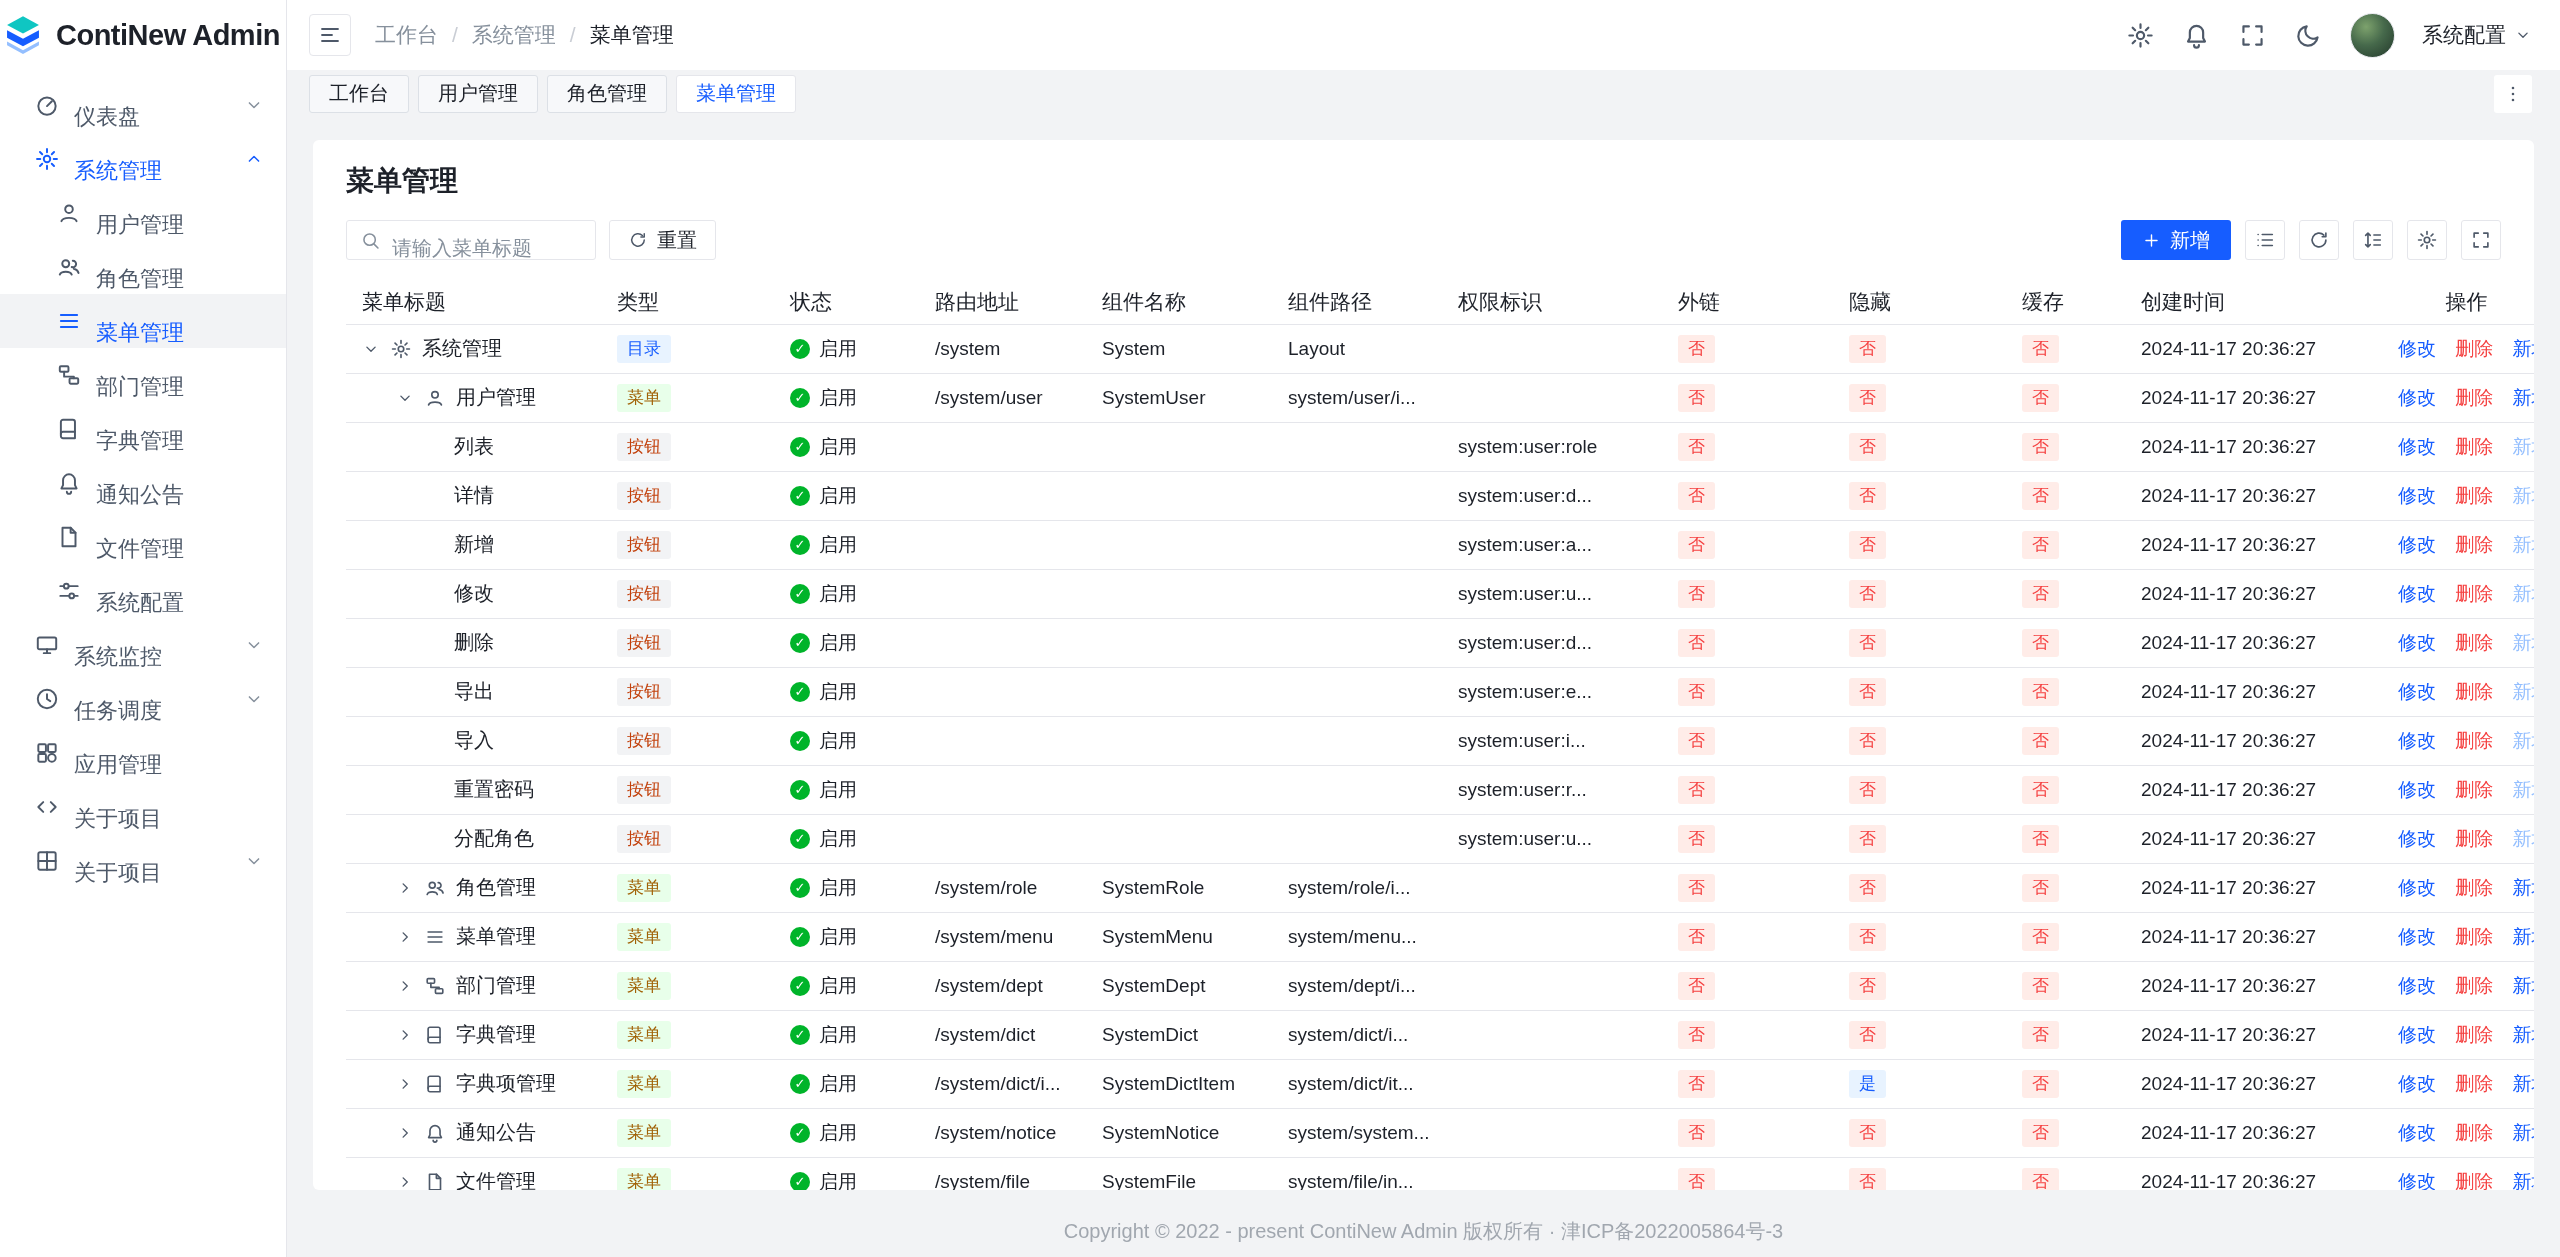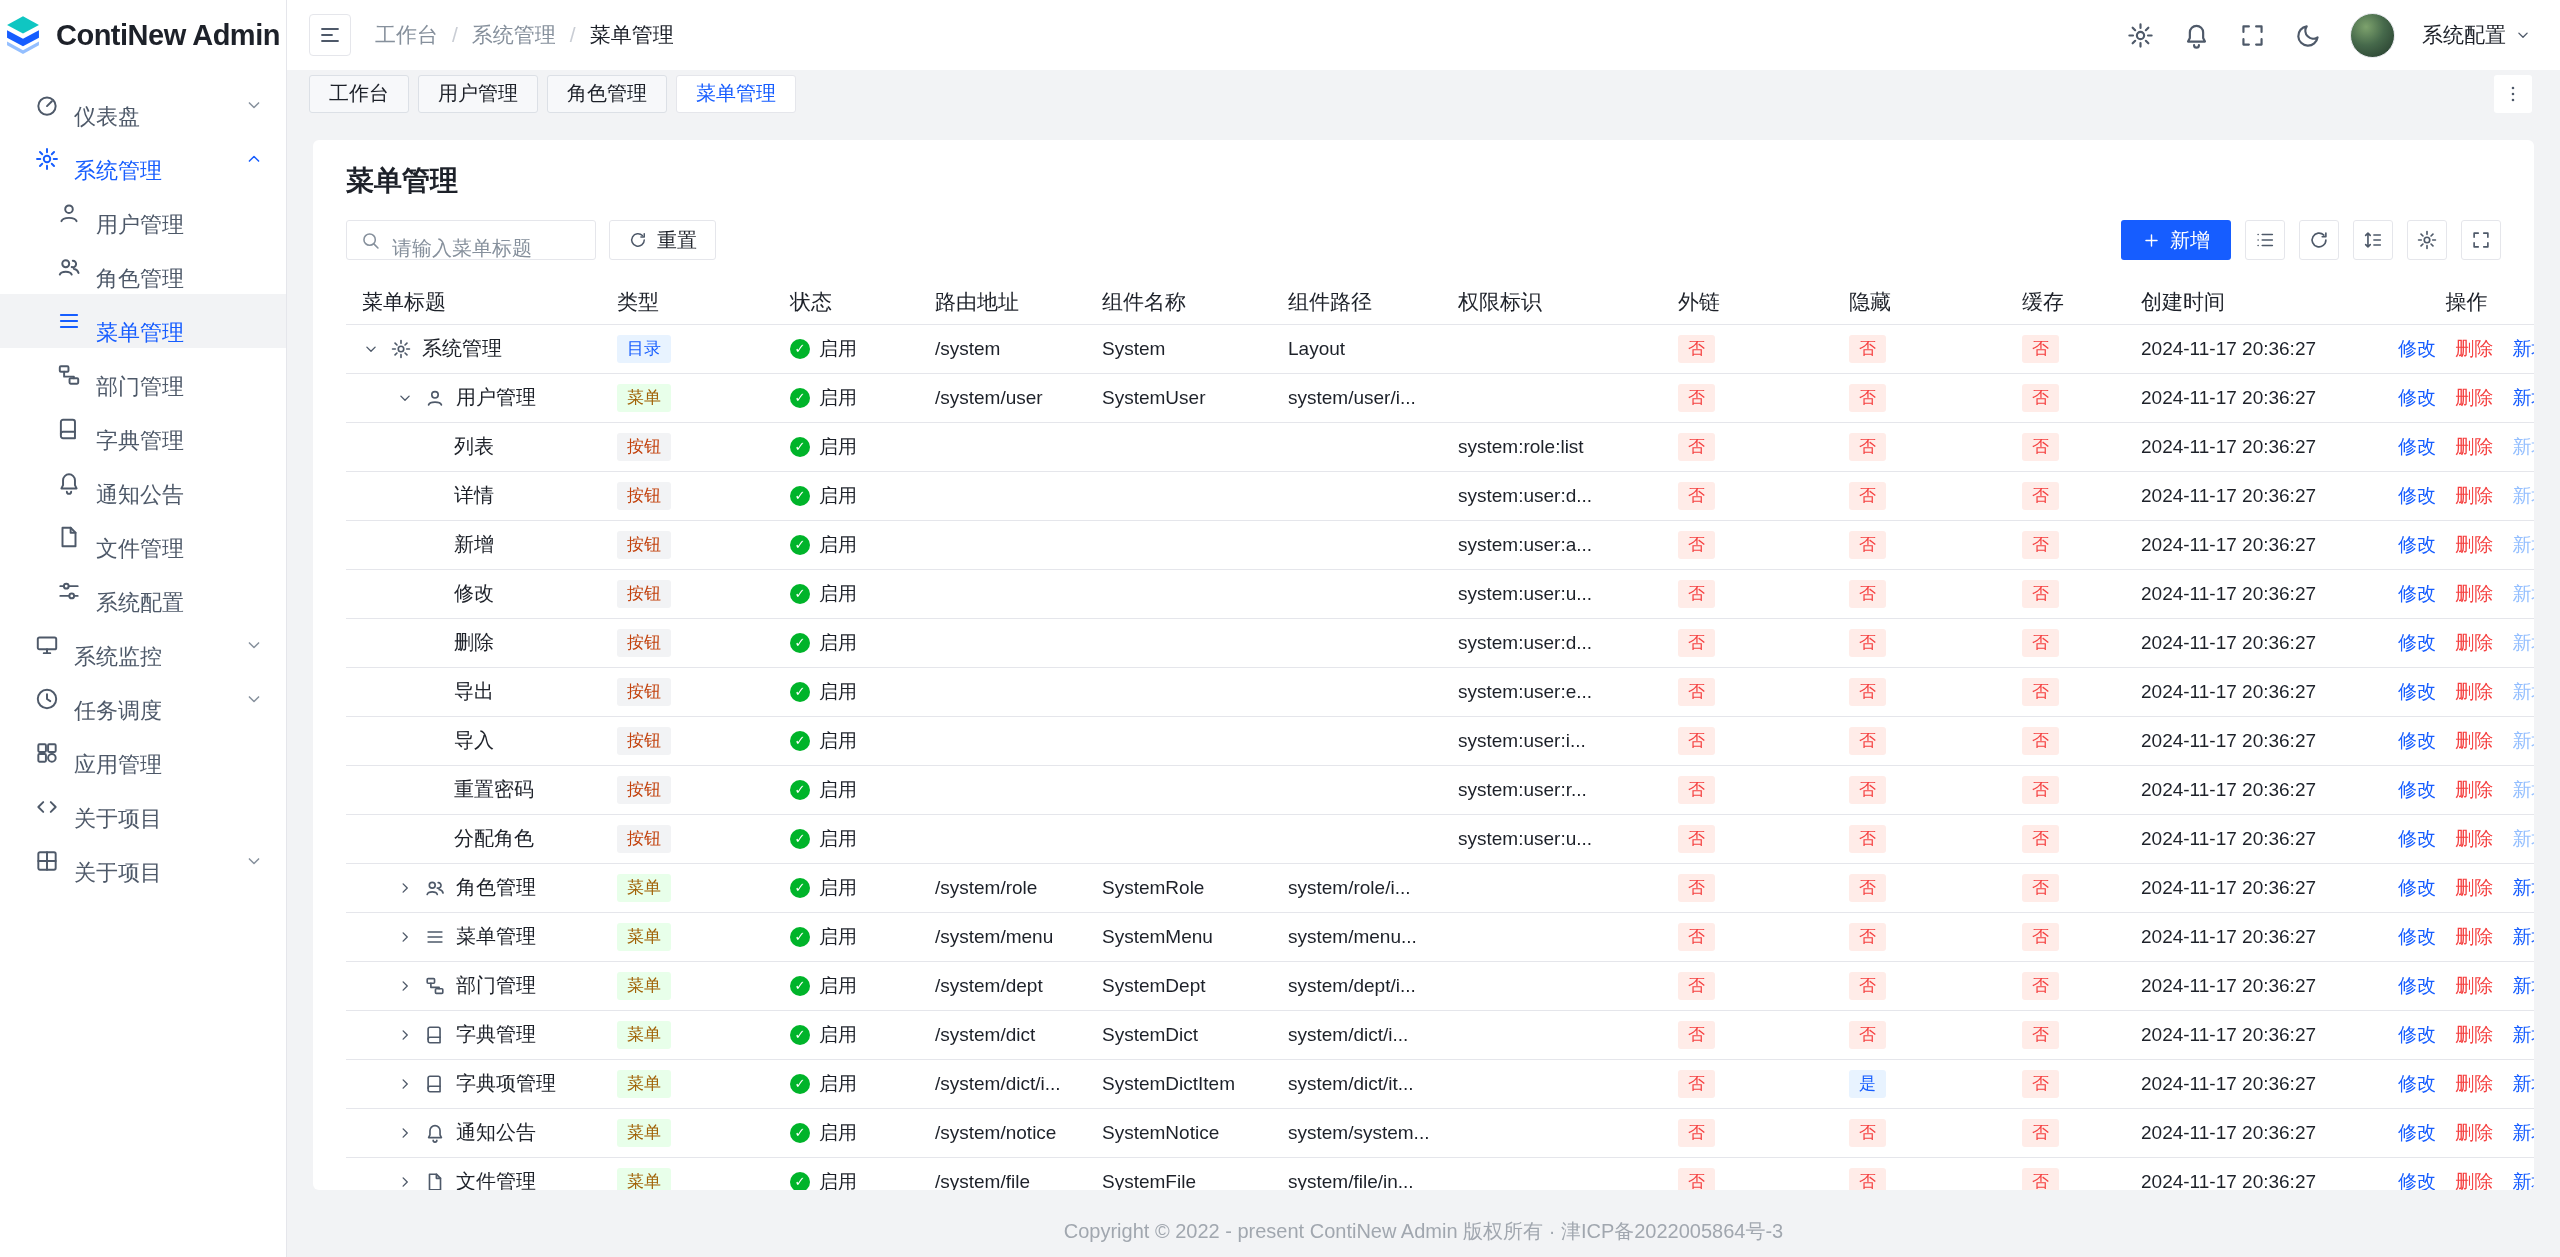--- a/index.html
+++ b/index.html
@@ -567,21 +567,21 @@
     <td><span class="badge type-badge badge-gray">按钮</span></td>
     <td>
       <div class="status">
         <span class="check">✓</span>
         <span class="status-label">启用</span>
       </div>
     </td>
     <td class="c-route"></td>
     <td class="c-comp"></td>
     <td class="c-path"></td>
-    <td class="c-perm">system:role:list</td>
+    <td class="c-perm">system:user:role</td>
     <td><span class="badge b-ext badge-red">否</span></td>
     <td><span class="badge b-hid badge-red">否</span></td>
     <td><span class="badge b-cache badge-red">否</span></td>
     <td class="c-time">2024-11-17 20:36:27</td>
     <td class="c-ops">
       <a class="op op-edit">修改</a>
       <a class="op op-del">删除</a>
       <a class="op op-add disabled">新增</a>
     </td>
   </tr>

